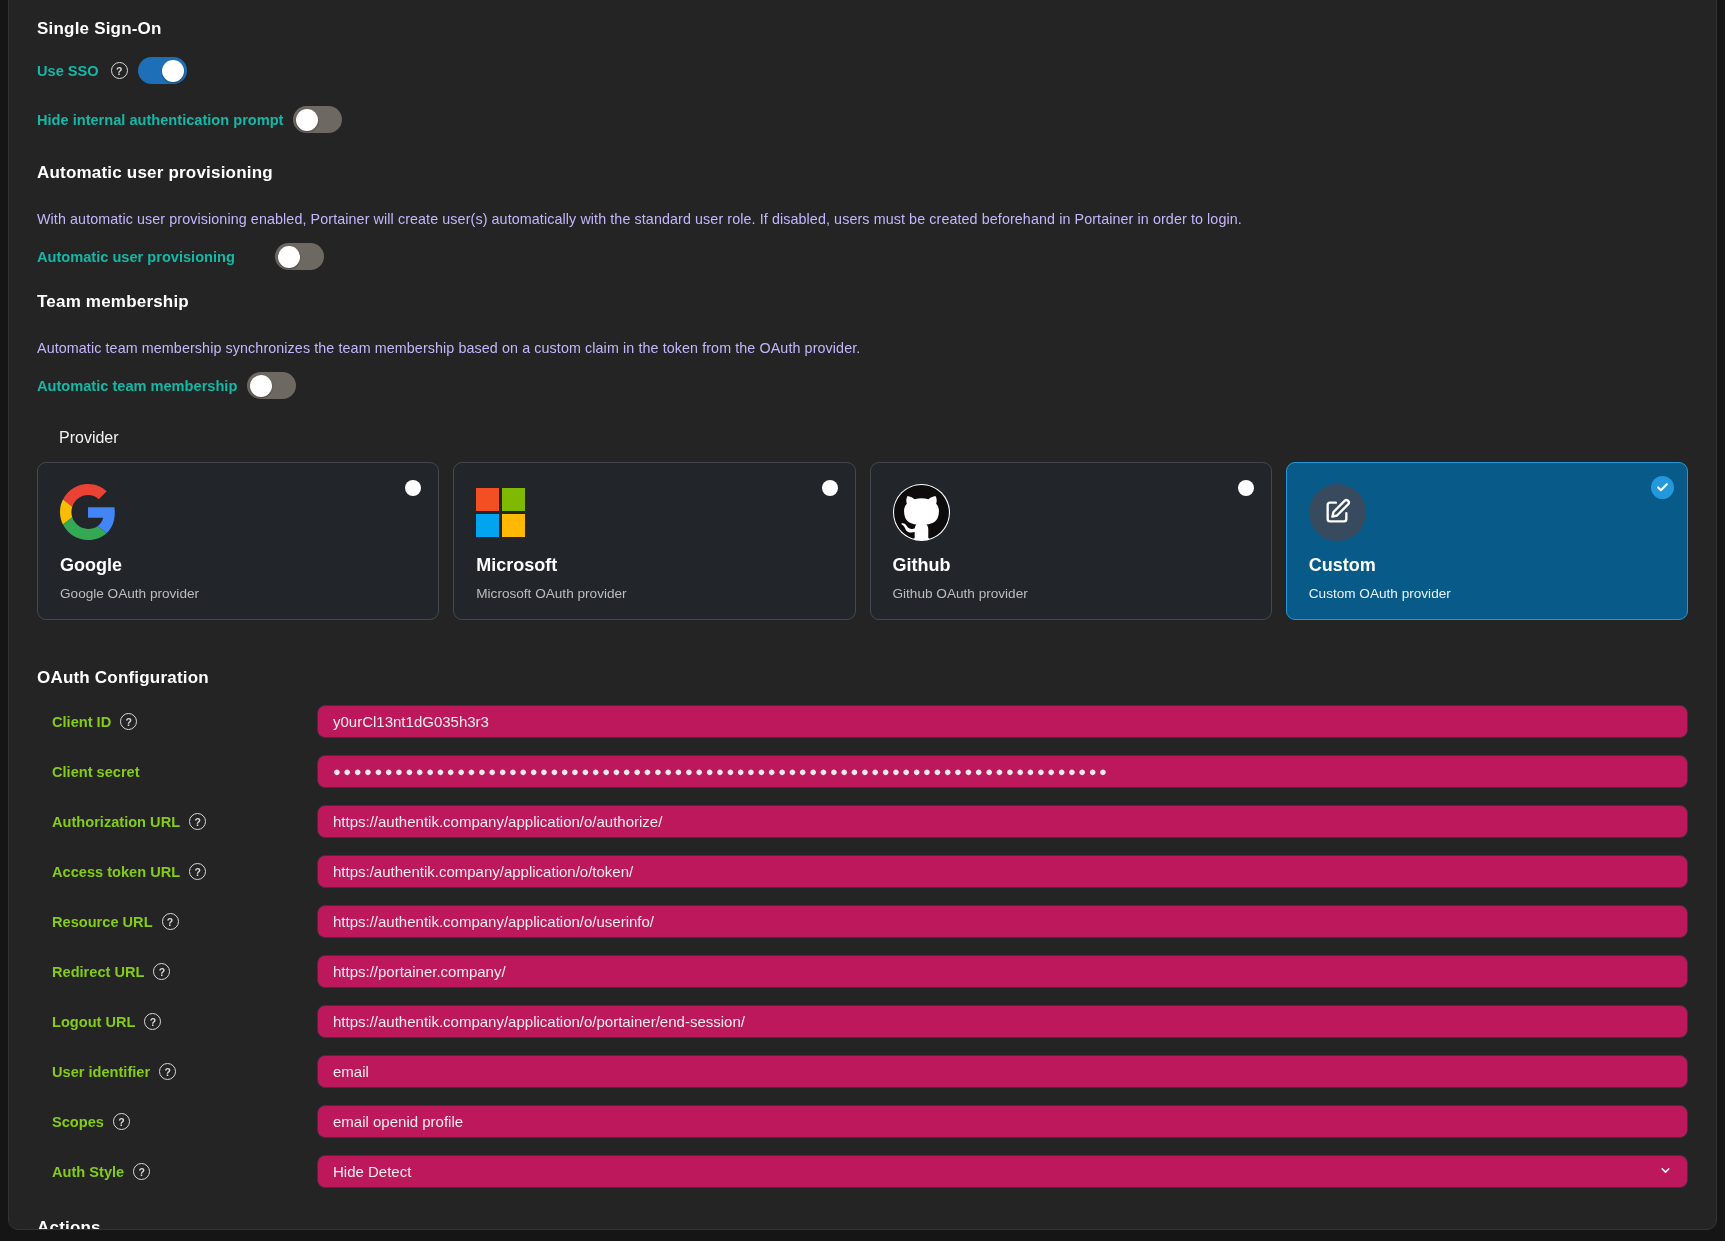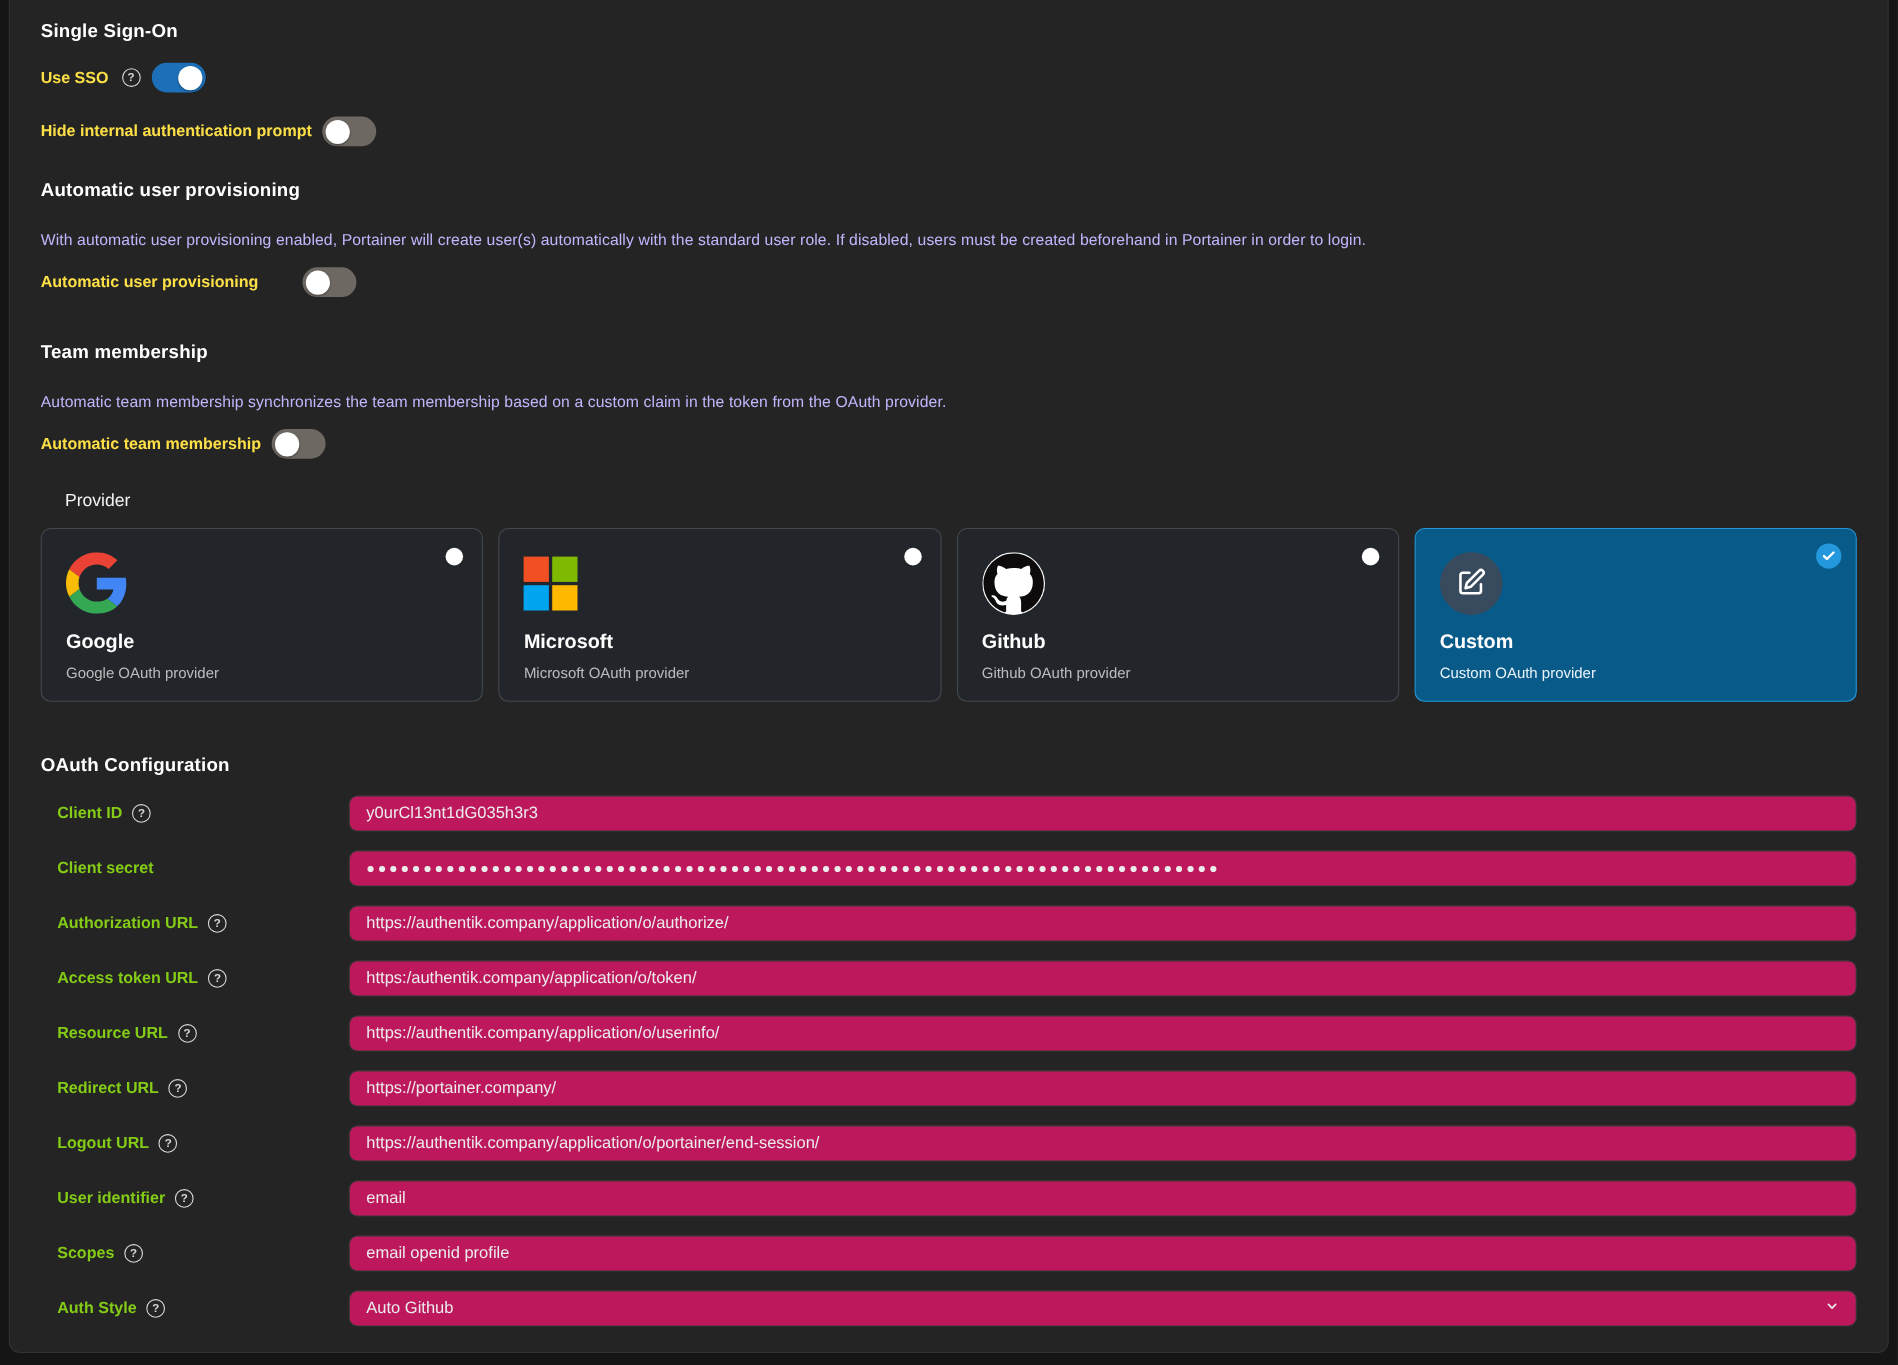--- a/index.html
+++ b/index.html
@@ -39,21 +39,21 @@
     letter-spacing: .1px;
   }
   .toggle-row {
     display: flex;
     align-items: center;
     gap: 10px;
   }
   .toggle-label {
     font-size: 14.6px;
     font-weight: 600;
-    color: #fde047;
+    color: #14b8a6;
   }
   .help-icon {
     display: inline-flex;
     align-items: center;
     justify-content: center;
     width: 17px; height: 17px;
     border: 1.5px solid #d9d9d9;
     border-radius: 50%;
     font-size: 10.5px;
     font-weight: 700;
@@ -186,21 +186,21 @@
   }
   .select-input {
     display: flex;
     align-items: center;
     justify-content: space-between;
     cursor: pointer;
   }
   .mt-18 { margin-top: 18px; }
   .mt-22 { margin-top: 22px; }
   .mt-30 { margin-top: 30px; }
-  .mt-40 { margin-top: 40px; }
+  .mt-40 { margin-top: 22px; }
   .mt-48 { margin-top: 48px; }
   .mt-16 { margin-top: 16px; }
 </style>
 </head>
 <body>
 
 <div class="panel">
 
   <h2 class="section-heading">Single Sign-On</h2>
 
@@ -362,21 +362,21 @@
           <span class="help-icon">?</span>
         </div>
         <input type="text" class="text-input" value="email openid profile" style="">
       </div>
       <div class="form-row">
         <div class="form-label-col">
           <span class="form-label">Auth Style</span>
           <span class="help-icon">?</span>
         </div>
         <div class="select-input">
-          <span>Auto Github</span>
+          <span>Hide Detect</span>
           <span><svg width="13" height="13" viewBox="0 0 24 24" fill="none" stroke="#e8e8e8" stroke-width="3" stroke-linecap="round" stroke-linejoin="round">
               <polyline points="6 9 12 15 18 9"></polyline>
             </svg></span>
         </div>
       </div>
     </div>
 
   <h2 class="section-heading mt-30">Actions</h2>
 
 </div>

